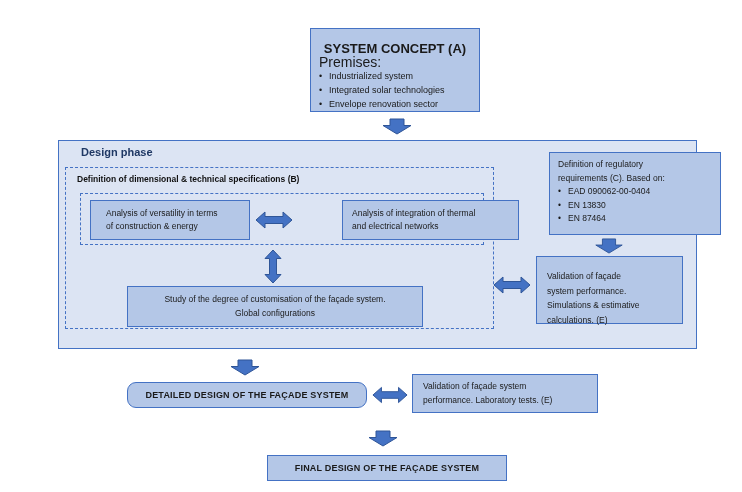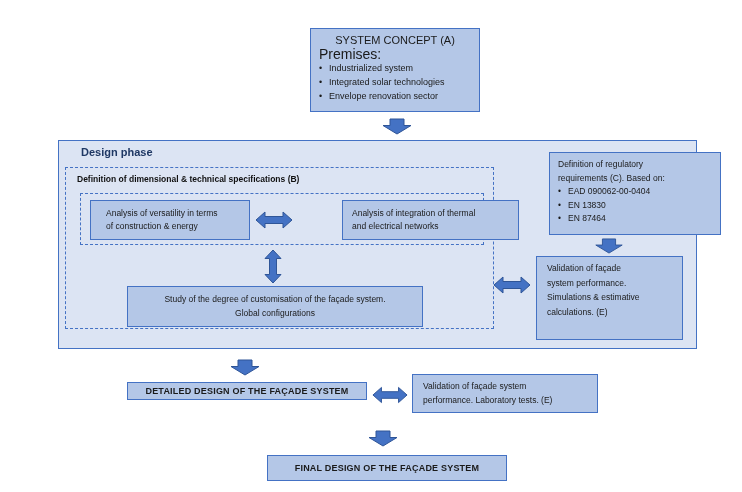--- a/index.html
+++ b/index.html
@@ -13,21 +13,21 @@
   }
   .container{
     position:absolute;box-sizing:border-box;
     background:#dce4f3;border:1.5px solid #4472c4;
   }
   .dashed{
     position:absolute;box-sizing:border-box;
     background:transparent;border:1px dashed #4472c4;
   }
   .arrow{position:absolute;}
-  .box-title{font-size:11px;font-weight:normal;text-align:center;margin-top:5px;line-height:13px;}
+  .box-title{font-size:13px;font-weight:bold;text-align:center;margin-top:13px;line-height:13px;}
   .premises-label{font-size:14px;padding-left:8px;line-height:14px;}
   .bullet-row{display:flex;font-size:9px;line-height:14px;padding-left:8px;}
   .bullet-row .marker{width:10px;flex:0 0 10px;}
   .bullet-row .marker::before{content:"\2022";}
   .design-phase-label{
     position:absolute;left:22px;top:5px;font-size:11px;font-weight:bold;color:#1f3864;
   }
   .spec-b-label{
     position:absolute;left:11px;top:6px;font-size:8.5px;font-weight:bold;color:#111;
     white-space:nowrap;
@@ -119,33 +119,33 @@
     </div>
 
     <svg class="arrow" style="left:535px;top:97px;" width="30" height="16" viewBox="0 0 30 17">
       <polygon points="8,1 22,1 22,7.5 29,7.5 15,16 1,7.5 8,7.5"></polygon>
     </svg>
 
     <svg class="arrow" style="left:434px;top:134px;" width="38" height="20" viewBox="0 0 38 20">
       <polygon points="1,10 10,2 10,6.5 28,6.5 28,2 37,10 28,18 28,13.5 10,13.5 10,18"></polygon>
     </svg>
 
-    <div class="box" style="left:477px;top:115px;width:147px;height:84px;padding:4px 10px;">
+    <div class="box" style="left:477px;top:115px;width:147px;height:68px;padding:12px 10px;">
       <div class="txt" style="line-height:14.5px;">Validation of façade
 system performance.
 Simulations &amp; estimative
 calculations. (E)</div>
     </div>
   </div>
 
   <svg class="arrow" style="left:230px;top:359px;" width="30" height="17" viewBox="0 0 30 17">
     <polygon points="8,1 22,1 22,7.5 29,7.5 15,16 1,7.5 8,7.5"></polygon>
   </svg>
 
-  <div class="box bold-banner" style="left:127px;top:382px;width:240px;height:18px;">
+  <div class="box bold-banner" style="left:127px;top:382px;width:240px;height:26px;border-radius:9px;">
     <span>DETAILED DESIGN OF THE FAÇADE SYSTEM</span>
   </div>
 
   <svg class="arrow" style="left:372px;top:385px;" width="36" height="20" viewBox="0 0 38 20">
     <polygon points="1,10 10,2 10,6.5 28,6.5 28,2 37,10 28,18 28,13.5 10,13.5 10,18"></polygon>
   </svg>
 
   <div class="box flex-center" style="left:412px;top:374px;width:186px;height:39px;padding:0 10px;">
     <div class="txt">Validation of façade system
 performance. Laboratory tests. (E)</div>

